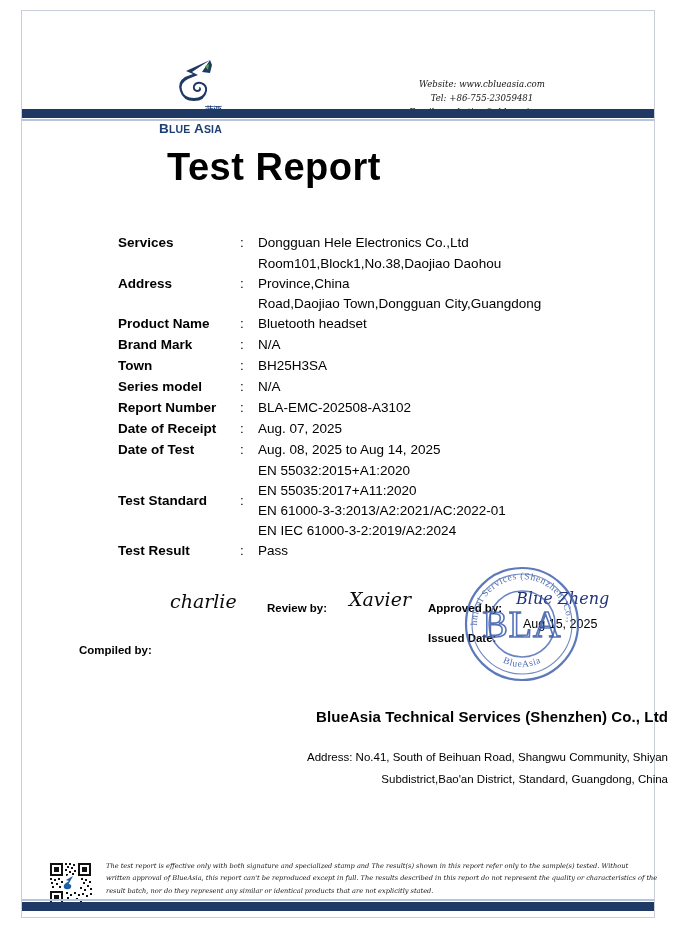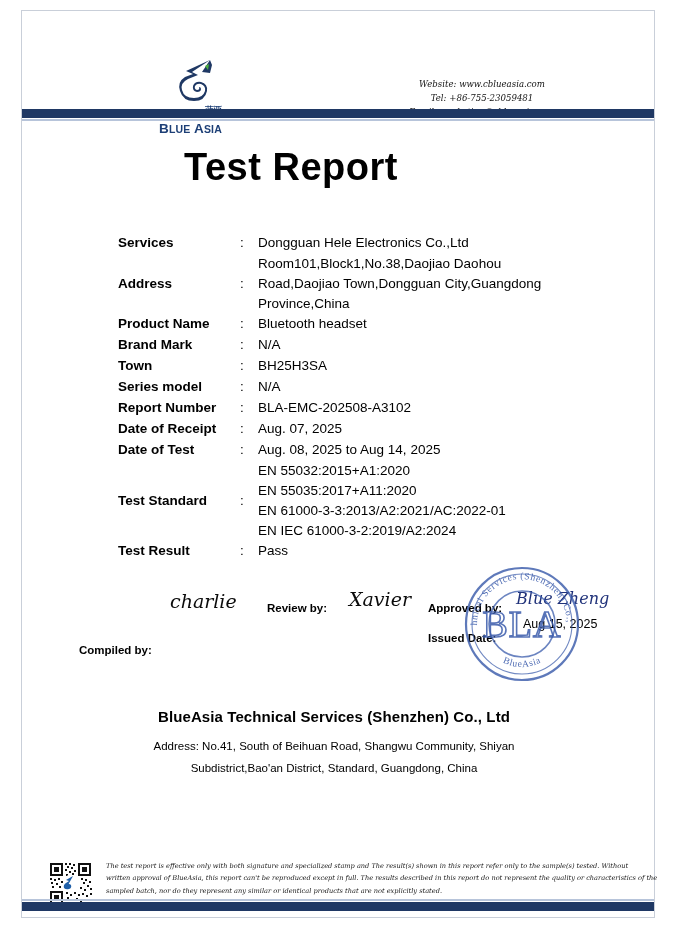--- a/index.html
+++ b/index.html
@@ -112,21 +112,20 @@
 
   
   .title {
     position: absolute;
     left: 0; top: 146px;
     width: 548px;
     text-align: center;
     font-size: 38px;
     font-weight: bold;
     letter-spacing: 0.5px;
-    padding-left: 17px;
   }
 
   
   .info {
     position: absolute;
     left: 118px;
     top: 233px;
     width: 440px;
   }
   .info-row {
@@ -199,29 +198,29 @@
     height: 118px;
     pointer-events: none;
   }
   .stamp svg { display: block; }
 
   
   .company {
     position: absolute;
     left: 0; top: 708px;
     width: 668px;
-    text-align: center;
+    text-align: right;
   }
   .company-name {
     font-size: 15px;
     font-weight: bold;
     letter-spacing: 0.1px;
   }
   .company-addr {
-    margin-top: 10px;
+    margin-top: 21px;
     font-size: 11.5px;
     line-height: 22px;
   }
   .company-addr .ln { display: block; }
 
   
   .qr {
     position: absolute;
     left: 48px; top: 861px;
     width: 45px; height: 45px;
@@ -280,22 +279,22 @@
       <div class="val">
         <span class="ln">Dongguan Hele Electronics Co.,Ltd</span>
       </div>
     </div>
 
     <div class="info-row multi">
       <div class="lbl">Address</div>
       <div class="colon">:</div>
       <div class="val">
         <span class="ln">Room101,Block1,No.38,Daojiao Daohou</span>
+        <span class="ln">Province,China</span>
         <span class="ln">Road,Daojiao Town,Dongguan City,Guangdong</span>
-        <span class="ln">Province,China</span>
       </div>
     </div>
 
     <div class="info-row">
       <div class="lbl">Product Name</div>
       <div class="colon">:</div>
       <div class="val">
         <span class="ln">Bluetooth headset</span>
       </div>
     </div>
@@ -467,19 +466,19 @@
           <rect x="29" y="42" width="2" height="2"></rect>
       </g>
       <circle cx="22" cy="21" r="7" fill="#ffffff"></circle>
       <path d="M25 15 L18 19 L21 20 L18 22 Q15 24 16 27 Q18 29 21 28 Q24 27 23 24 Q21 22 19 24 L21 24 L20 26 L22 25 Q23 23 21 23 Q18 24 19 26" fill="#1f5fa8"></path>
     </svg>
   </div>
 
   <div class="disclaimer">
     <span class="ln">The test report is effective only with both signature and specialized stamp and The result(s) shown in this report refer only to the sample(s) tested. Without</span>
     <span class="ln">written approval of BlueAsia, this report can't be reproduced except in full. The results described in this report do not represent the quality or characteristics of the</span>
-    <span class="ln">sampled batch, nor do they represent any similar or identical products that are not explicitly stated.</span>
+    <span class="ln">result batch, nor do they represent any similar or identical products that are not explicitly stated.</span>
   </div>
 
   <div class="bar-line bottom"></div>
   <div class="bar-navy bottom"></div>
 
 </div>
 
 </body></html>

